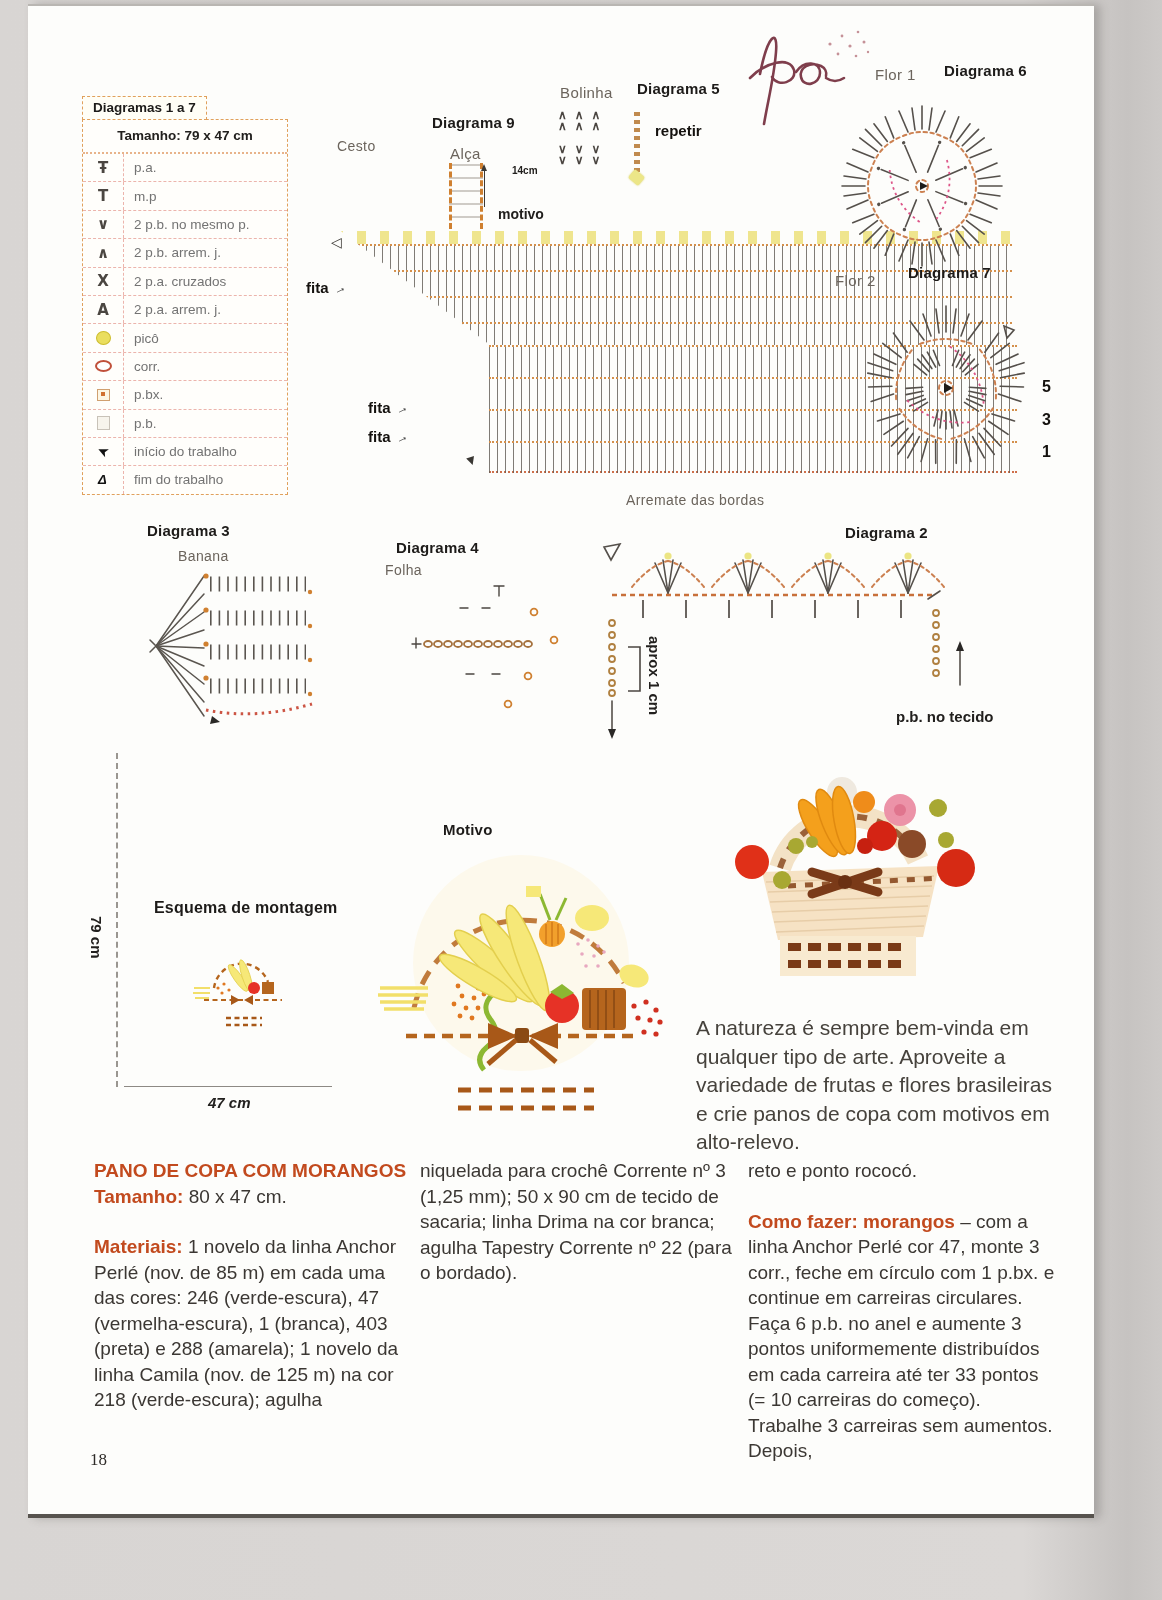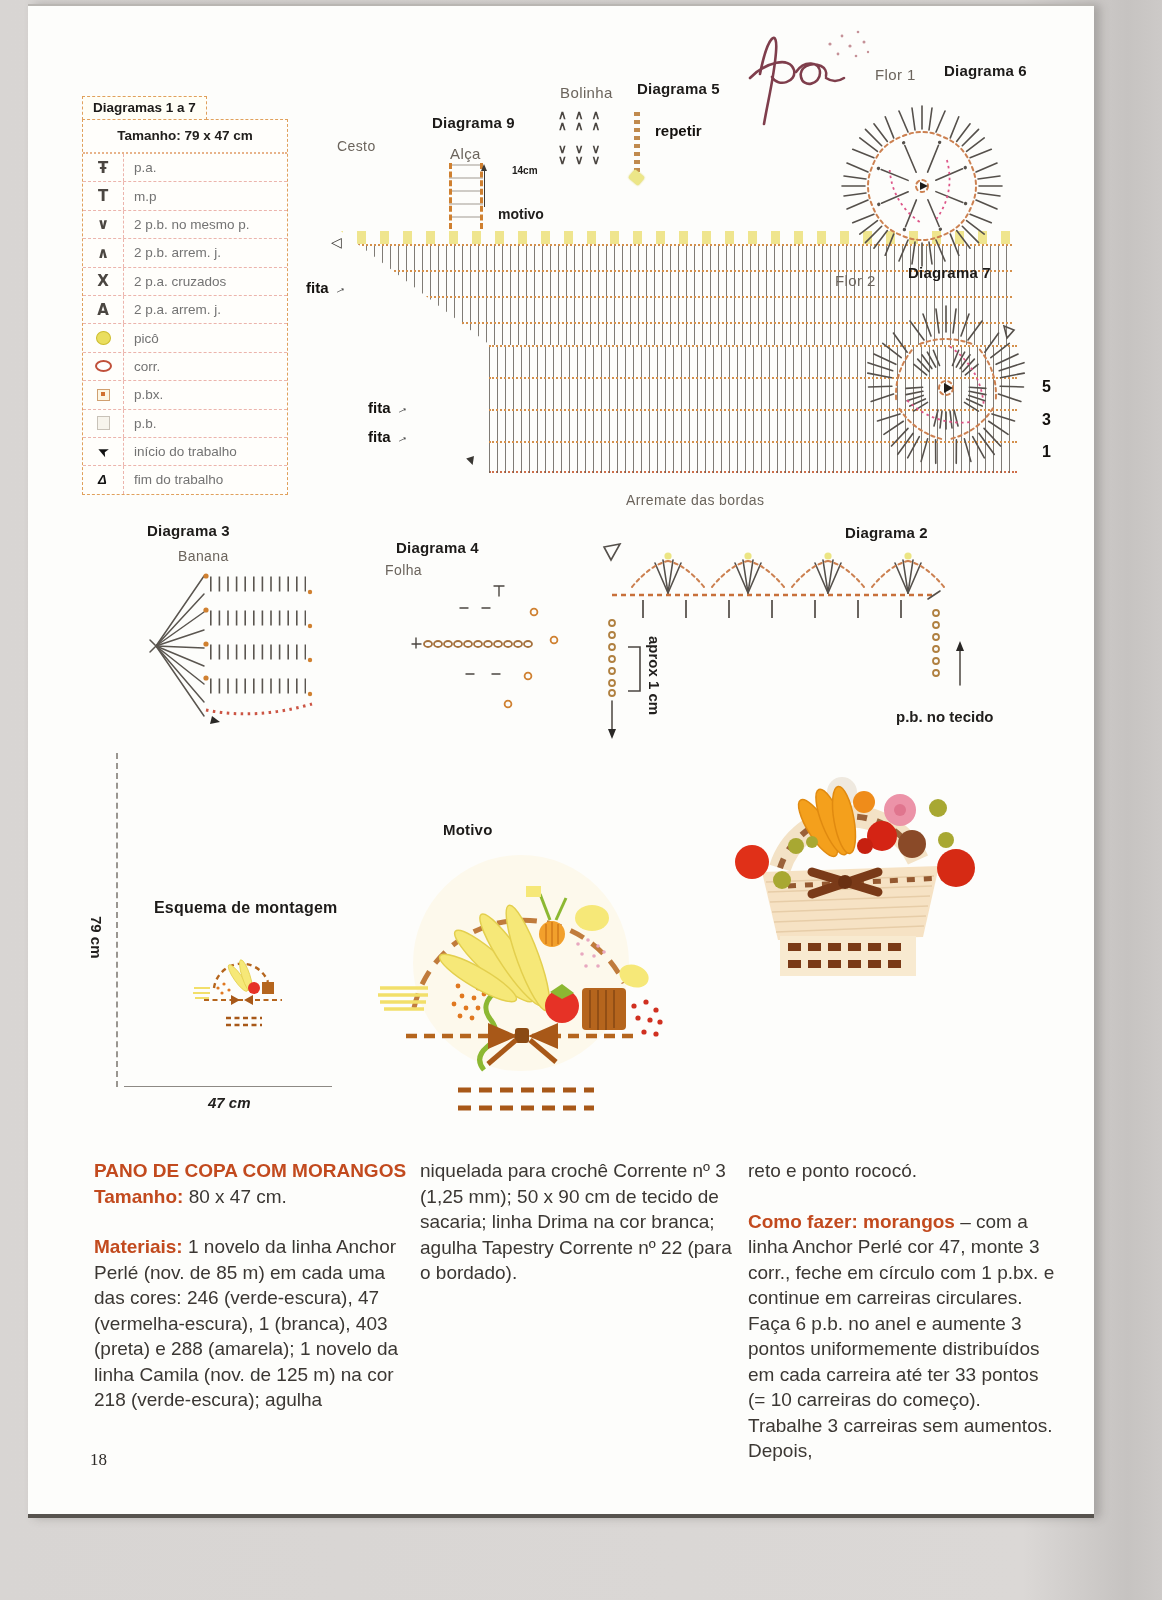--- a/index.html
+++ b/index.html
@@ -527,20 +527,21 @@
       </g>
    <circle cx="60" cy="112" r="17" fill="#e03018"></circle>
    <circle cx="264" cy="118" r="19" fill="#d62a14"></circle>
    <g stroke="#7a3a18" stroke-width="9" stroke-linecap="round">
         <path d="M120,122 L186,142"></path>
         <path d="M186,122 L120,144"></path>
       </g>
    <circle cx="153" cy="132" r="7" fill="#6a3012"></circle>
  </svg>
 
+ <div class="abs intro" style="left:696px;top:1014px;width:356px;">A natureza é sempre bem-vinda em qualquer tipo de arte. Aproveite a variedade de frutas e flores brasileiras e crie panos de copa com motivos em alto-relevo.</div>
 
  <div class="abs" id="esq-line-v"></div>
  <div class="abs vert meas" style="left:88px;top:916px;">79 cm</div>
  <div class="abs bold-title" style="left:154px;top:899px;font-size:16px;">Esquema de montagem</div>
  <svg class="abs" style="left:186px;top:936px;" width="120" height="100" viewBox="0 0 120 100">
    <path d="M28,52 A28,28 0 0 1 82,46" stroke="#b5651d" stroke-width="2.4" stroke-dasharray="5 4" fill="none"></path>
    <g stroke="#f2df6a" stroke-width="2">
         <path d="M8,52 h16"></path>
         <path d="M7,57 h17"></path>
         <path d="M9,62 h14"></path>

